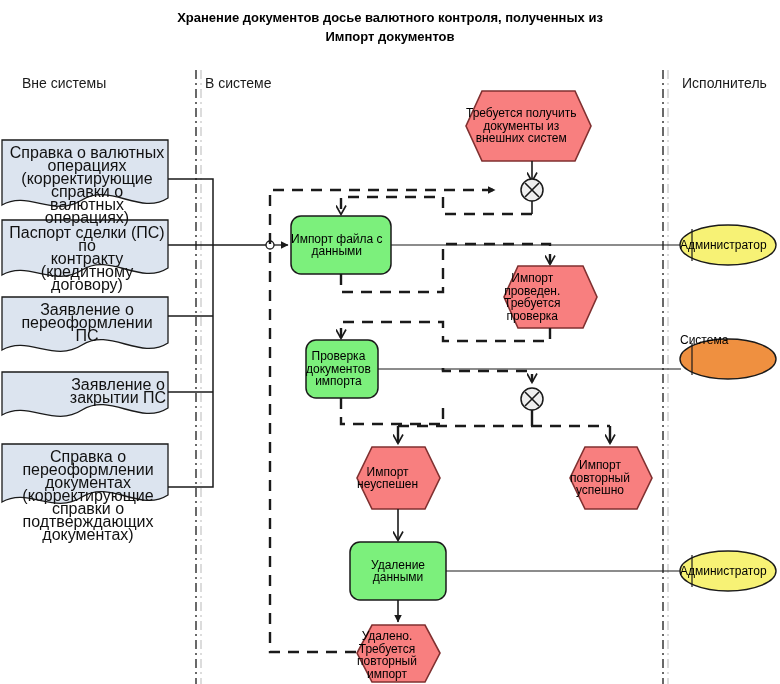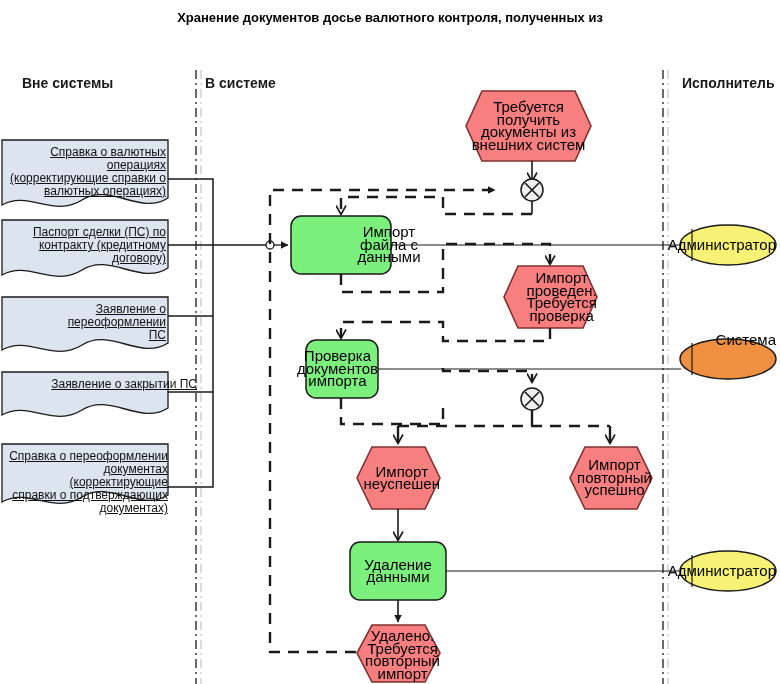--- a/index.html
+++ b/index.html
@@ -1,32 +1,33 @@
 <!DOCTYPE html>
 <html><head>
 <meta charset="utf-8">
 <style>
   html,body{margin:0;padding:0;background:#ffffff;}
   body{width:780px;height:684px;position:relative;overflow:hidden;
        font-family:"Liberation Sans","DejaVu Sans",sans-serif;color:#000;}
   #diagram{position:absolute;left:0;top:0;width:780px;height:684px;}
   .title{position:absolute;left:0;top:8px;width:780px;text-align:center;
          font-size:13px;font-weight:bold;line-height:19px;}
-  .lane-label{position:absolute;font-size:14px;color:#1a1a1a;white-space:nowrap;font-weight:bold;}
-  .shape-text{position:absolute;display:flex;align-items:center;justify-content:flex-end;
-              text-align:center;font-size:15px;line-height:12.5px;color:#000;
+  .lane-label{position:absolute;font-size:14px;color:#1a1a1a;white-space:nowrap;}
+  .shape-text{position:absolute;display:flex;align-items:center;justify-content:flex-start;
+              text-align:center;font-size:12px;line-height:12.5px;color:#000;
               pointer-events:none;}
-  .doc-text{position:absolute;font-size:12px;line-height:13px;color:#111;text-align:right;text-decoration:underline;}
+  .doc-text{position:absolute;font-size:16px;line-height:13px;color:#111;text-align:center;}
   svg{position:absolute;left:0;top:0;overflow:visible;}
 </style>
 </head>
 <body>
 
 <div class="title">
   <div>Хранение документов досье валютного контроля, полученных из</div>
+  <div>Импорт документов</div>
 </div>
 
 <div class="lane-label" style="left:22px;top:75px;">Вне системы</div>
 <div class="lane-label" style="left:205px;top:75px;">В системе</div>
 <div class="lane-label" style="left:682px;top:75px;">Исполнитель</div>
 
 <svg id="diagram" viewBox="0 0 780 684" xmlns="http://www.w3.org/2000/svg">
   <defs>
     <marker id="arrFull" markerWidth="9" markerHeight="9" refX="7.5" refY="4.5" orient="auto" markerUnits="userSpaceOnUse">
       <path d="M0,0.5 L8,4.5 L0,8.5 z" fill="#1a1a1a"></path>
@@ -225,21 +226,21 @@
 </div>
 <div class="shape-text" style="left:357px;top:626px;width:83px;height:58px;">
   <div>
     <div>Удалено.</div>
     <div>Требуется</div>
     <div>повторный</div>
     <div>импорт</div>
   </div>
 </div>
 
-<div class="shape-text" style="left:291px;top:216px;width:100px;height:58px;margin-left:48px;">
+<div class="shape-text" style="left:291px;top:216px;width:100px;height:58px;">
   <div>
     <div>Импорт файла с</div>
     <div>данными</div>
   </div>
 </div>
 <div class="shape-text" style="left:306px;top:340px;width:72px;height:58px;">
   <div>
     <div>Проверка</div>
     <div>документов</div>
     <div>импорта</div>

